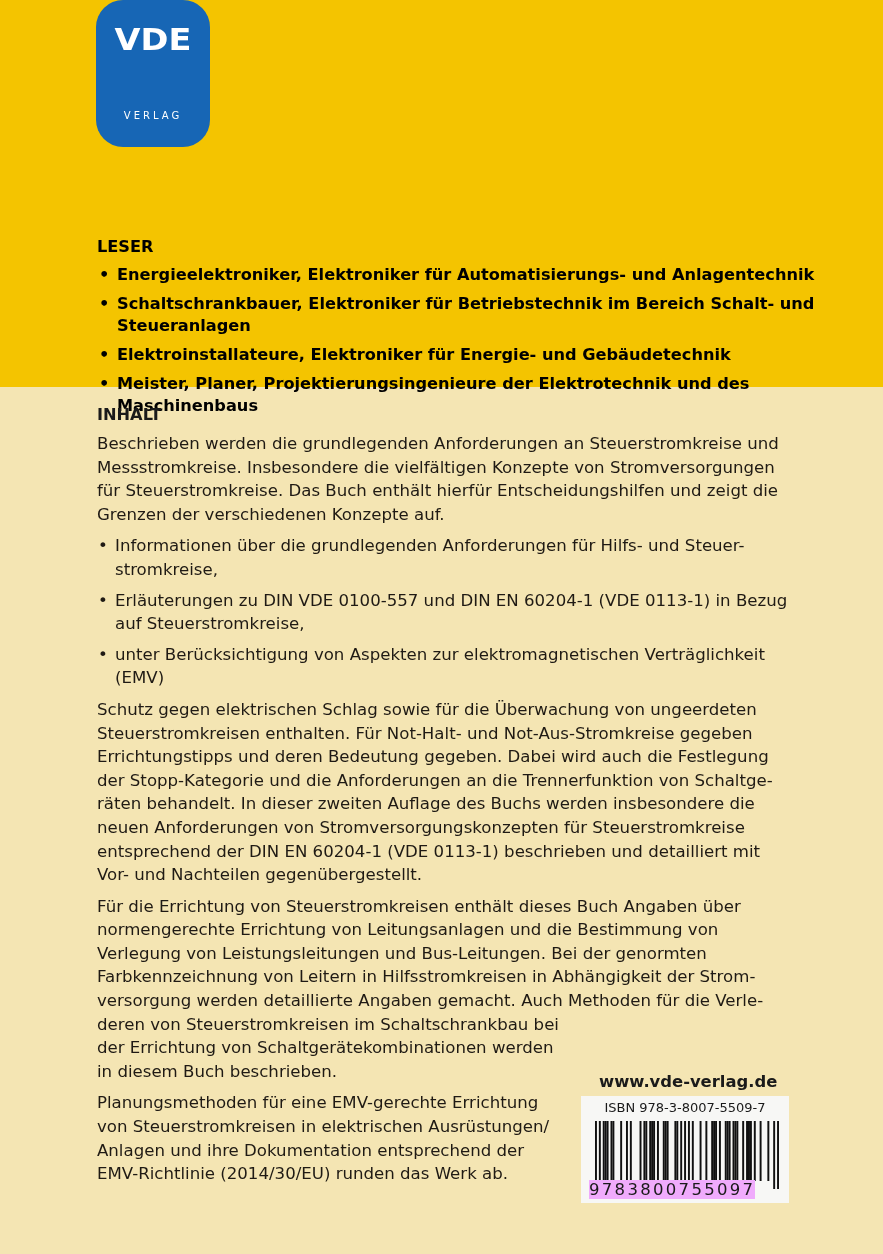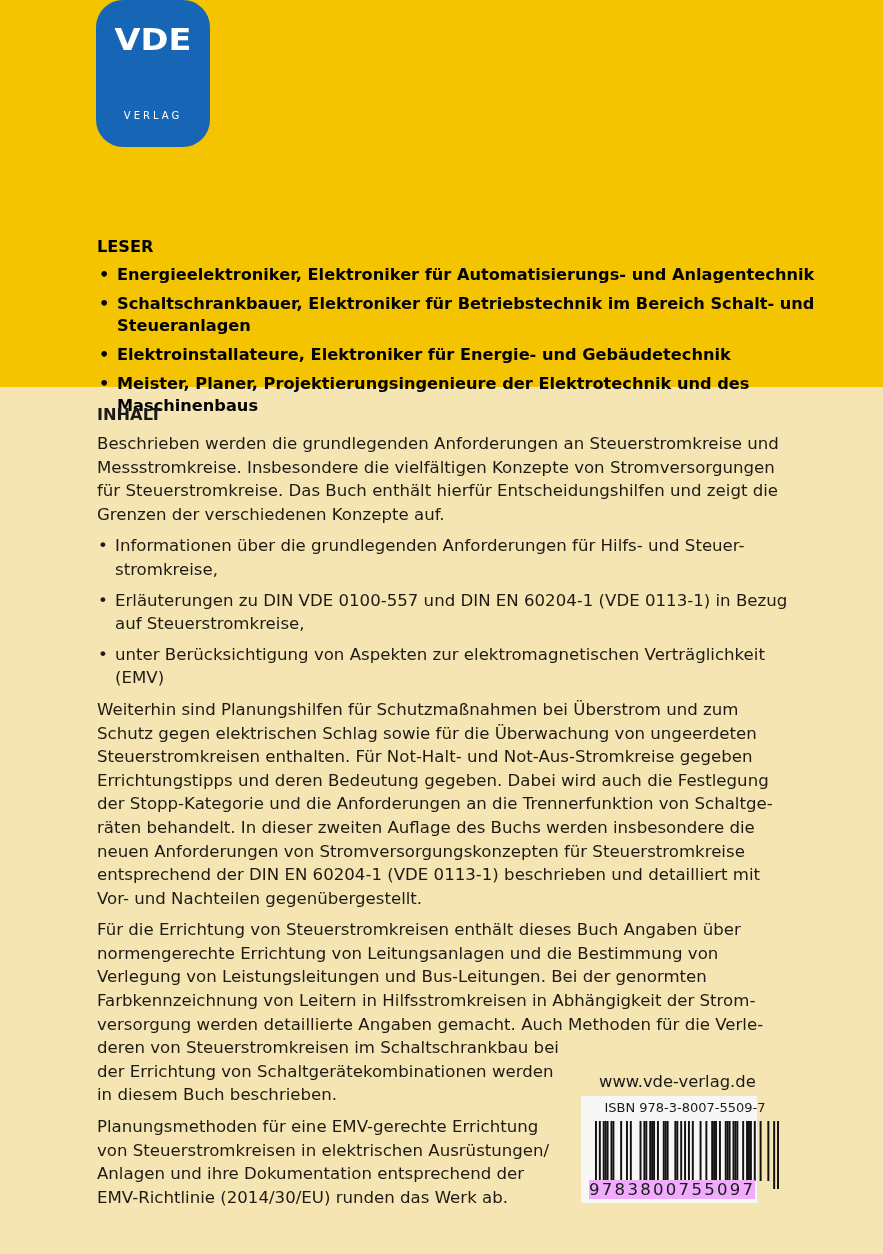--- a/index.html
+++ b/index.html
@@ -47,24 +47,24 @@
   .inhalt h2 {
     margin: 0 0 6px 0; font-size: 16.2px; line-height: 22px; font-weight: bold; color: #1a1a1a;
   }
   .inhalt p { margin: 0 0 8px 0; }
   .inhalt ul { list-style: none; margin: 0 0 8px 0; padding: 0; }
   .inhalt li { position: relative; padding-left: 18px; margin-bottom: 7px; }
   .inhalt li .bullet { position: absolute; left: 1px; top: 0; }
   .line { display: block; white-space: nowrap; }
   .url {
     position: absolute; left: 599px; top: 1072px;
-    font-weight: normal; font-size: 16.4px; color: #1a1a1a;
+    font-weight: bold; font-size: 16.4px; color: #1a1a1a;
   }
   .barcode-box {
-    position: absolute; left: 581px; top: 1096px; width: 176px; height: 107px;
+    position: absolute; left: 581px; top: 1096px; width: 208px; height: 107px;
     background: #f7f7f5;
   }
   .isbn {
     position: absolute; left: 0; width: 208px; top: 4px; text-align: center;
     font-size: 13px; color: #1a1a1a;
   }
   .bars {
     position: absolute; left: 14px; top: 25px; width: 184px; height: 68px;
   }
   .ean {
@@ -130,21 +130,20 @@
       <span class="line">auf Steuerstromkreise,</span>
     </li>
     <li>
       <span class="bullet">•</span>
       <span class="line">unter Berücksichtigung von Aspekten zur elektromagnetischen Verträglichkeit</span>
       <span class="line">(EMV)</span>
     </li>
   </ul>
 
   <p>
-    <span class="line">Weiterhin sind Planungshilfen für Schutzmaßnahmen bei Überstrom und zum</span>
     <span class="line">Schutz gegen elektrischen Schlag sowie für die Überwachung von ungeerdeten</span>
     <span class="line">Steuerstromkreisen enthalten. Für Not-Halt- und Not-Aus-Stromkreise gegeben</span>
     <span class="line">Errichtungstipps und deren Bedeutung gegeben. Dabei wird auch die Festlegung</span>
     <span class="line">der Stopp-Kategorie und die Anforderungen an die Trennerfunktion von Schaltge-</span>
     <span class="line">räten behandelt. In dieser zweiten Auflage des Buchs werden insbesondere die</span>
     <span class="line">neuen Anforderungen von Stromversorgungskonzepten für Steuerstromkreise</span>
     <span class="line">entsprechend der DIN EN 60204-1 (VDE 0113-1) beschrieben und detailliert mit</span>
     <span class="line">Vor- und Nachteilen gegenübergestellt.</span>
   </p>
 

